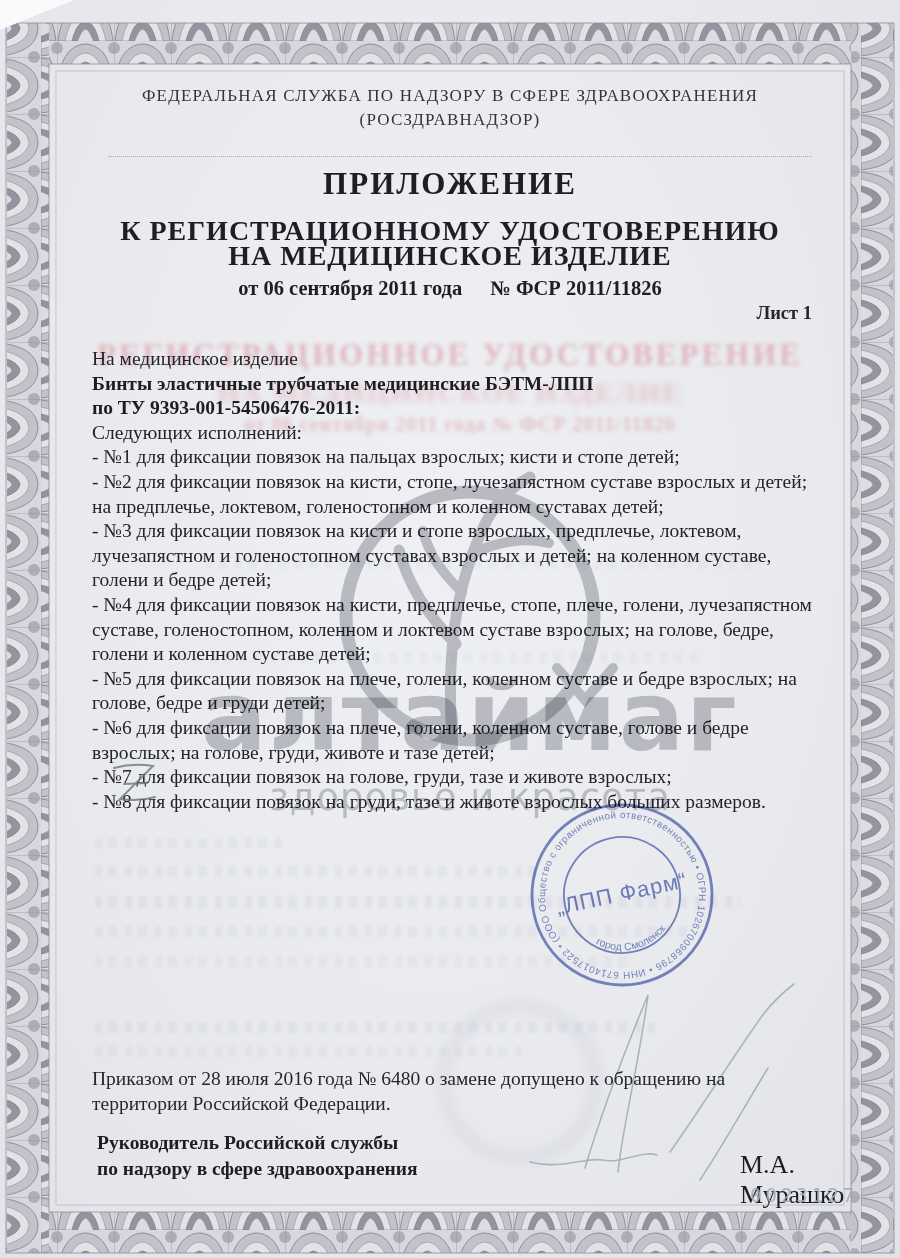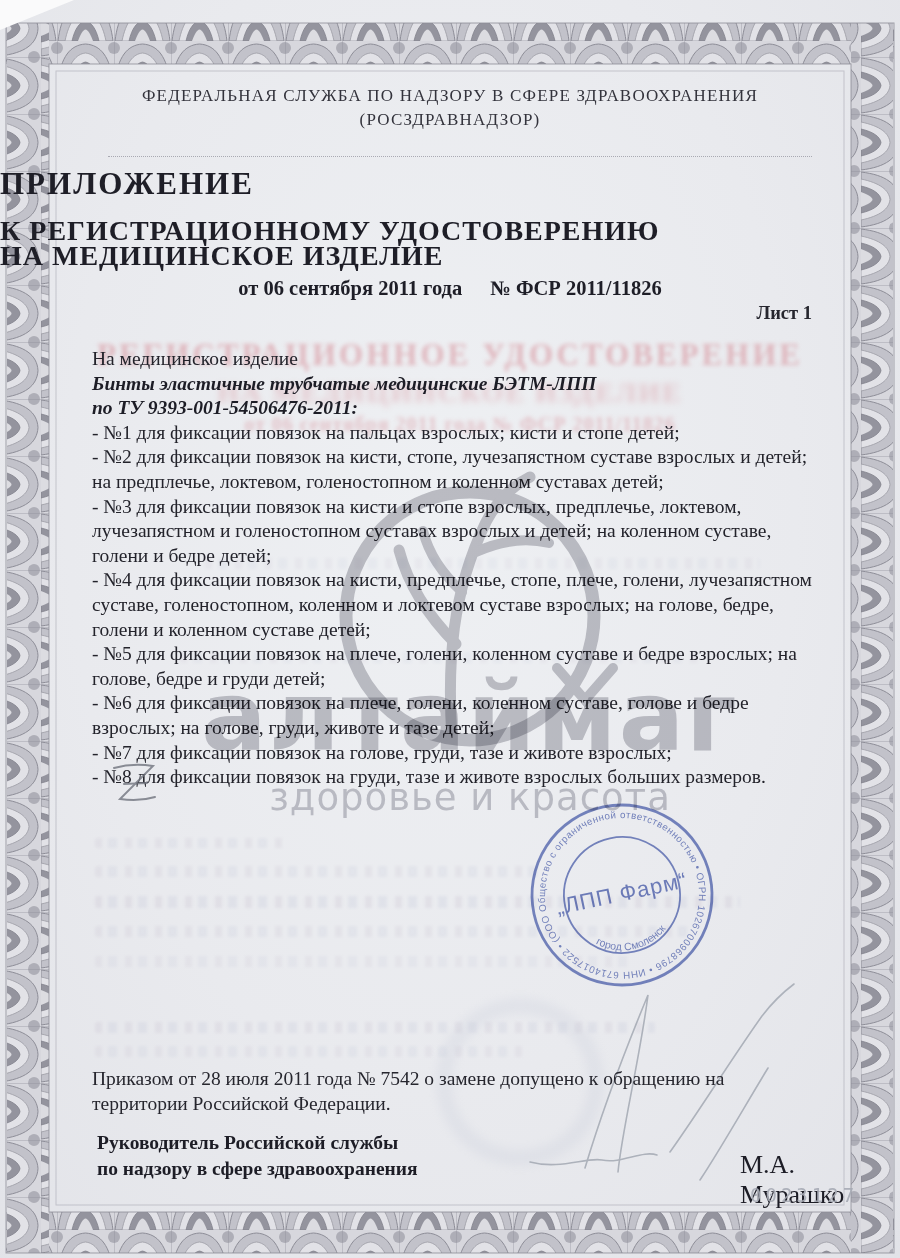--- a/index.html
+++ b/index.html
@@ -5,37 +5,37 @@
   html,body{margin:0;padding:0;background:#dfe0e4;}
   #page{
     position:relative;width:900px;height:1258px;overflow:hidden;
     background:radial-gradient(ellipse at 48% 40%, #eef0f3 0%, #e9eaee 55%, #e2e3e8 100%);
     font-family:"Liberation Serif", serif;color:#26262e;
   }
   .abs{position:absolute;}
   
   .agency{left:0;right:0;text-align:center;font-size:17px;letter-spacing:1.2px;color:#33333c;}
   .divider{left:108px;width:704px;top:156px;border-top:1px dotted #9a9aa4;opacity:.8;height:0;}
-  .t1{left:0;right:0;font-weight:bold;color:#1e1e27;}
+  .t1{left:0;right:0;text-align:center;font-weight:bold;color:#1e1e27;}
   .title-main{top:166px;font-size:31px;letter-spacing:2px;}
   .title-2{top:204px;font-size:28px;letter-spacing:1px;margin-top:11px;}
   .title-3{top:240px;font-size:28px;letter-spacing:1px;}
   .dateline{top:277px;left:0;right:0;display:flex;justify-content:center;gap:28px;
     font-weight:bold;font-size:20.5px;color:#1e1e27;}
   .sheet{top:303px;right:88px;font-weight:bold;font-size:18.5px;}
   
   .ghost{left:0;right:0;text-align:center;font-weight:bold;color:#d8959e;
     filter:blur(2.2px);pointer-events:none;}
   .ghost1{top:337px;font-size:31px;letter-spacing:3px;opacity:.62;}
   .ghost2{top:377px;font-size:28px;letter-spacing:2px;opacity:.45;filter:blur(3px);}
   .ghost3{top:413px;font-size:20px;letter-spacing:1px;opacity:.5;transform:translateX(10px);}
   
   .bodytext{left:92px;top:347px;width:737px;font-size:19.5px;line-height:24.6px;color:#23232b;}
   .bodytext p{margin:0;}
-  .bold{font-weight:bold;color:#1d1d26;font-style:italic;}
+  .bold{font-weight:bold;color:#1d1d26;}
   
   .bleed{position:absolute;filter:blur(1.6px);border-radius:3px;pointer-events:none;
     background:repeating-linear-gradient(90deg, rgba(150,130,160,.55) 0 7px, rgba(150,130,160,0) 7px 13px, rgba(120,130,175,.45) 13px 22px, rgba(120,130,175,0) 22px 30px);}
   
   .wm{mix-blend-mode:multiply;pointer-events:none;}
   .wm-brand{left:110px;width:720px;top:660px;text-align:center;
     font-family:"DejaVu Sans", sans-serif;font-weight:bold;font-size:97px;
     letter-spacing:2px;color:#9b9ba4;opacity:.55;}
   .wm-tagline{left:110px;width:720px;top:776px;text-align:center;
     font-family:"DejaVu Sans", sans-serif;font-size:37px;letter-spacing:1px;
@@ -111,20 +111,21 @@
   <div class="abs dateline">
     <span>от  06 сентября 2011 года</span>
     <span>№  ФСР 2011/11826</span>
   </div>
   <div class="abs sheet">Лист 1</div>
 
   <div class="abs bodytext">
     <p>На медицинское изделие</p>
     <p class="bold">Бинты эластичные трубчатые медицинские БЭТМ-ЛПП</p>
     <p class="bold">по ТУ 9393-001-54506476-2011:</p>
+    <p>Следующих исполнений:</p>
     <p>- №1 для фиксации повязок на пальцах взрослых; кисти и стопе детей;</p>
     <p>- №2 для фиксации повязок на кисти, стопе, лучезапястном суставе взрослых и детей; на предплечье, локтевом, голеностопном и коленном суставах детей;</p>
     <p>- №3 для фиксации повязок на кисти и стопе взрослых, предплечье, локтевом, лучезапястном и голеностопном суставах взрослых и детей; на коленном суставе, голени и бедре детей;</p>
     <p>- №4 для фиксации повязок на кисти, предплечье, стопе, плече, голени, лучезапястном суставе, голеностопном, коленном и локтевом суставе взрослых; на голове, бедре, голени и коленном суставе детей;</p>
     <p>- №5 для фиксации повязок на плече, голени, коленном суставе и бедре взрослых; на голове, бедре и груди детей;</p>
     <p>- №6 для фиксации повязок на плече, голени, коленном суставе, голове и бедре взрослых; на голове, груди, животе и тазе детей;</p>
     <p>- №7 для фиксации повязок на голове, груди, тазе и животе взрослых;</p>
     <p>- №8 для фиксации повязок на груди, тазе и животе взрослых больших размеров.</p>
   </div>
 
@@ -166,21 +167,21 @@
     </g>
     <circle cx="520" cy="1082" r="76" fill="none" stroke="#b9bfd0" stroke-width="16" opacity=".18" style="filter:blur(5px)"></circle>
     <g fill="none" stroke="#9aa0ab" stroke-width="1.6" stroke-linecap="round" opacity=".75">
       <path d="M585,1168 C600,1118 626,1048 648,995 C640,1058 622,1130 618,1172"></path>
       <path d="M530,1162 C560,1170 586,1157 602,1160 C622,1164 642,1150 657,1155"></path>
       <path d="M670,1152 C700,1110 732,1058 762,1016 C772,1003 782,993 794,984"></path>
       <path d="M700,1180 C720,1150 746,1104 768,1068"></path>
     </g>
   </svg>
 
-  <div class="abs order">Приказом от 28 июля 2011 года № 7542 о замене допущено к обращению на территории Российской Федерации.</div>
+  <div class="abs order">Приказом от 28 июля 2016 года № 6480 о замене допущено к обращению на территории Российской Федерации.</div>
   <div class="abs signer">
     <div>Руководитель Российской службы</div>
     <div>по надзору в сфере здравоохранения</div>
   </div>
   <div class="abs signer-name">М.А. Мурашко</div>
   <div class="abs serial">0023127</div>
 
 </div>
 
 </body></html>

